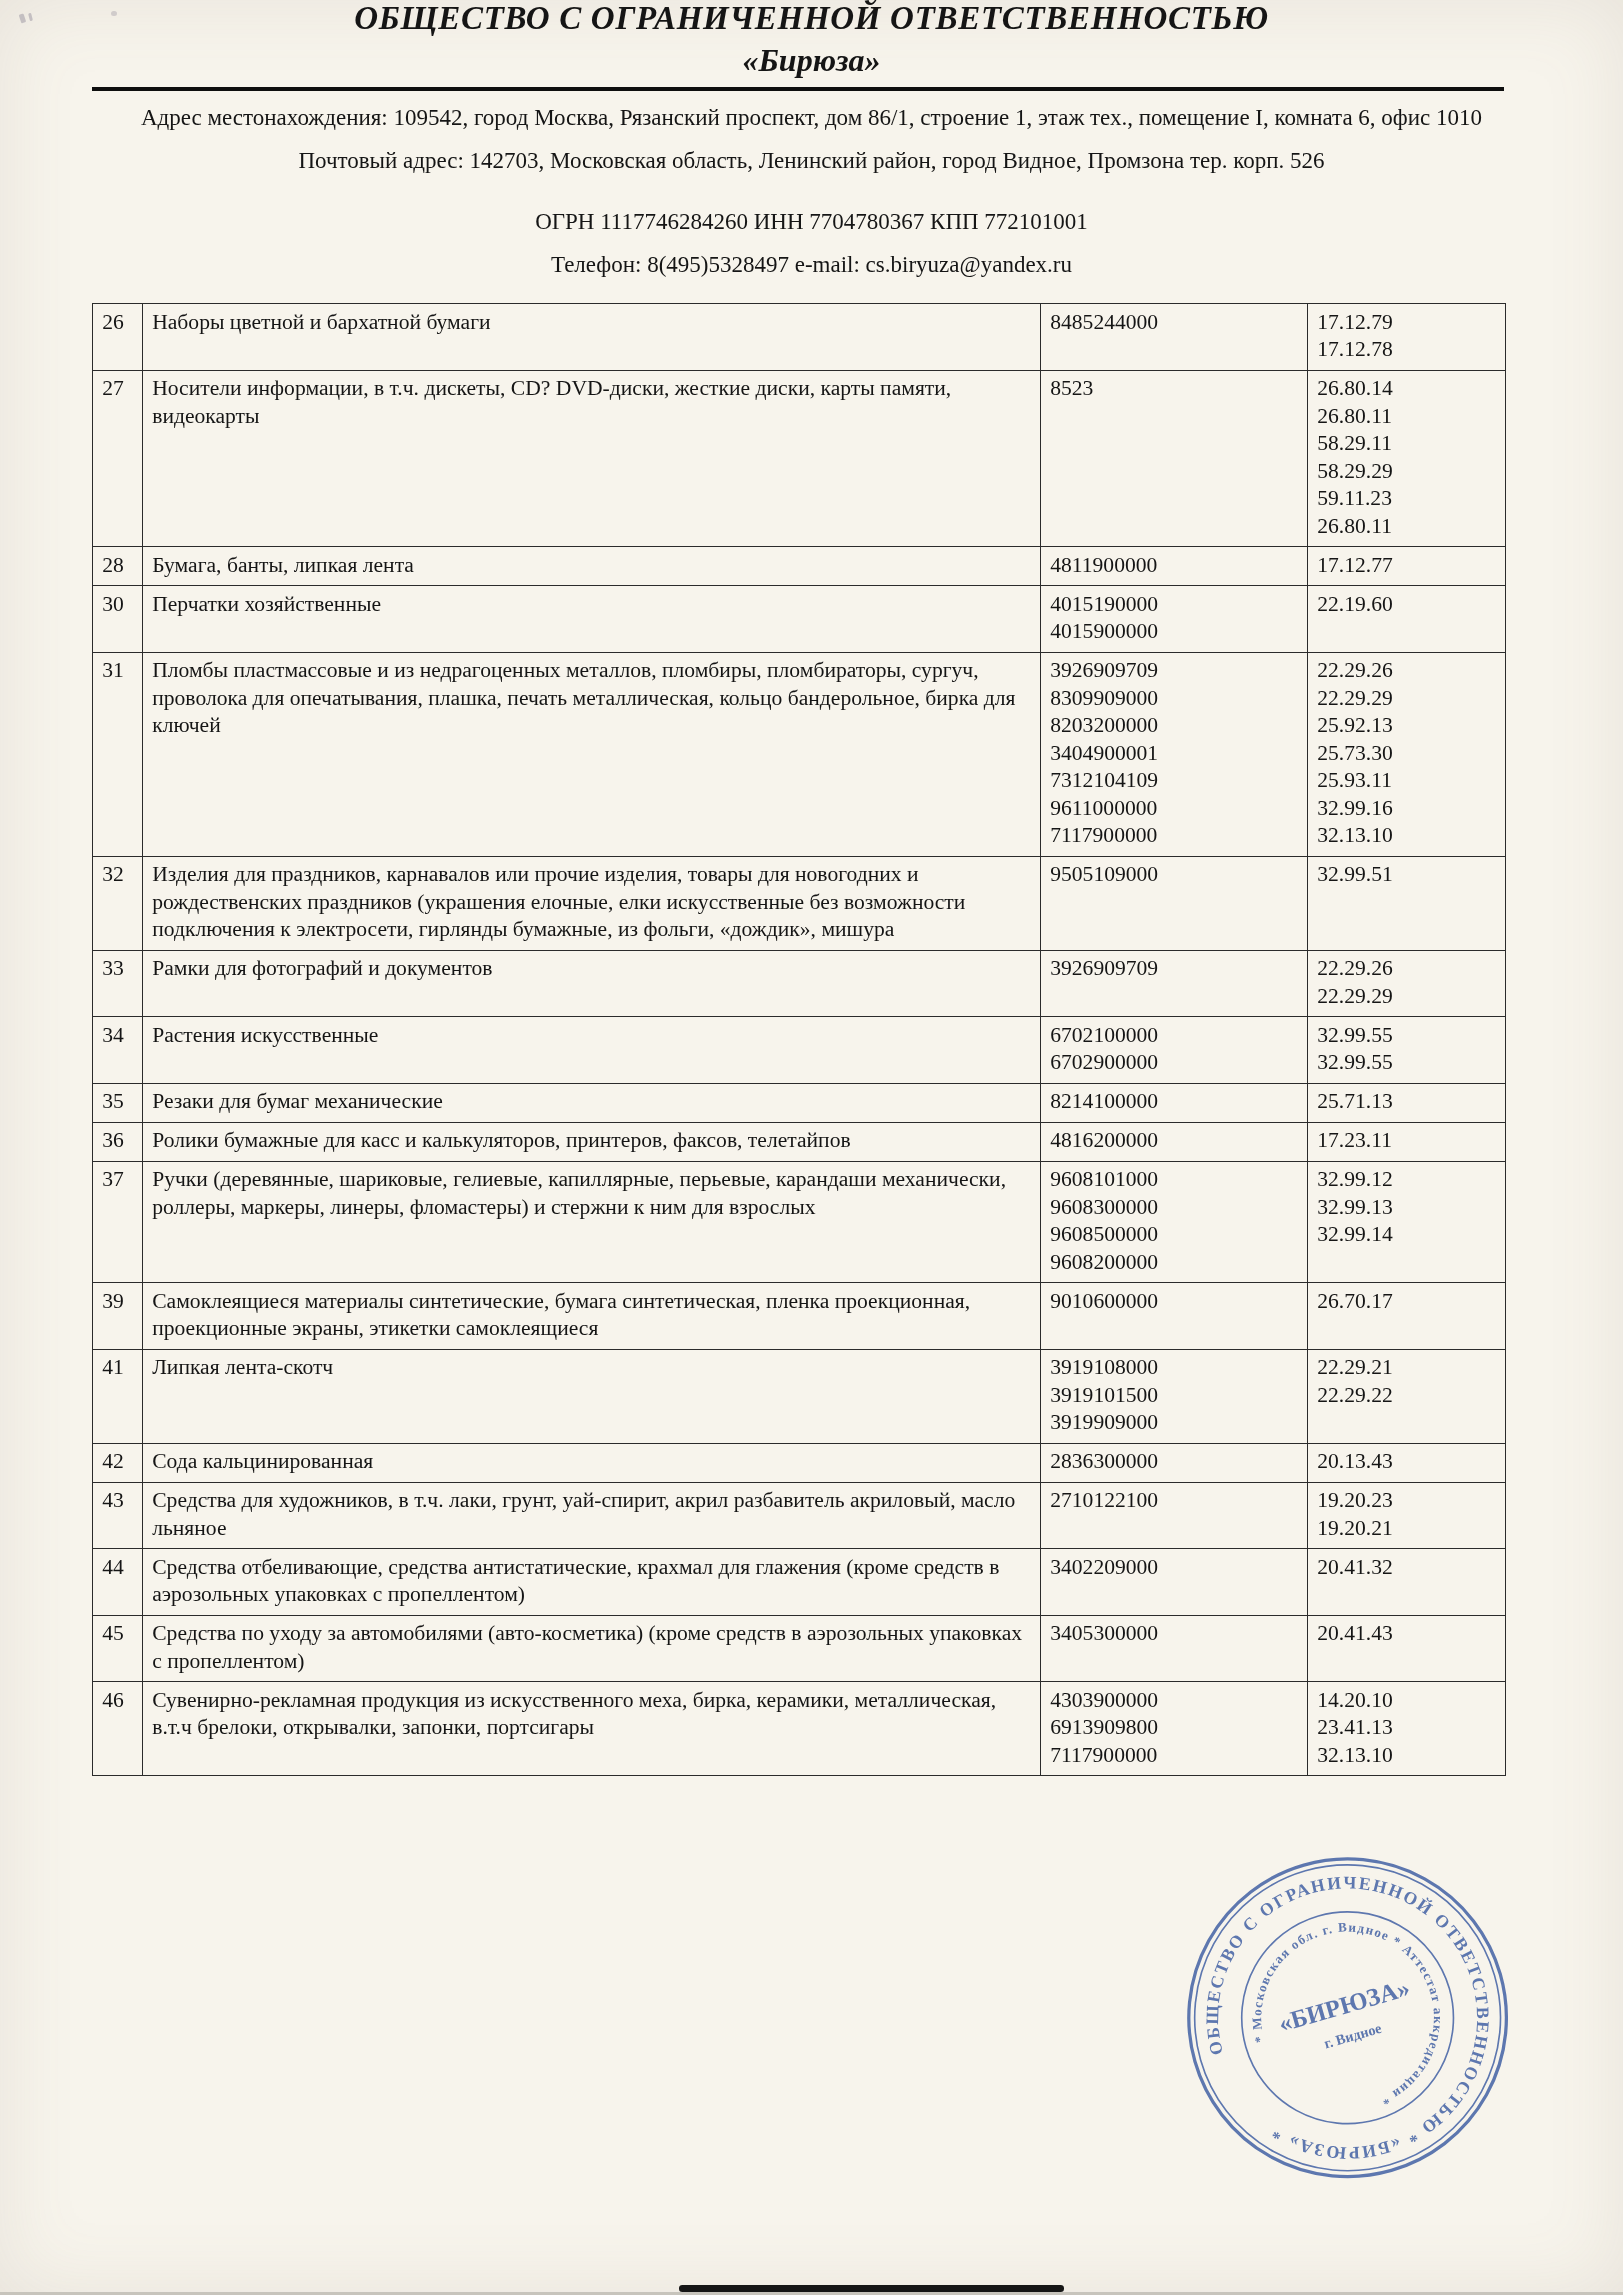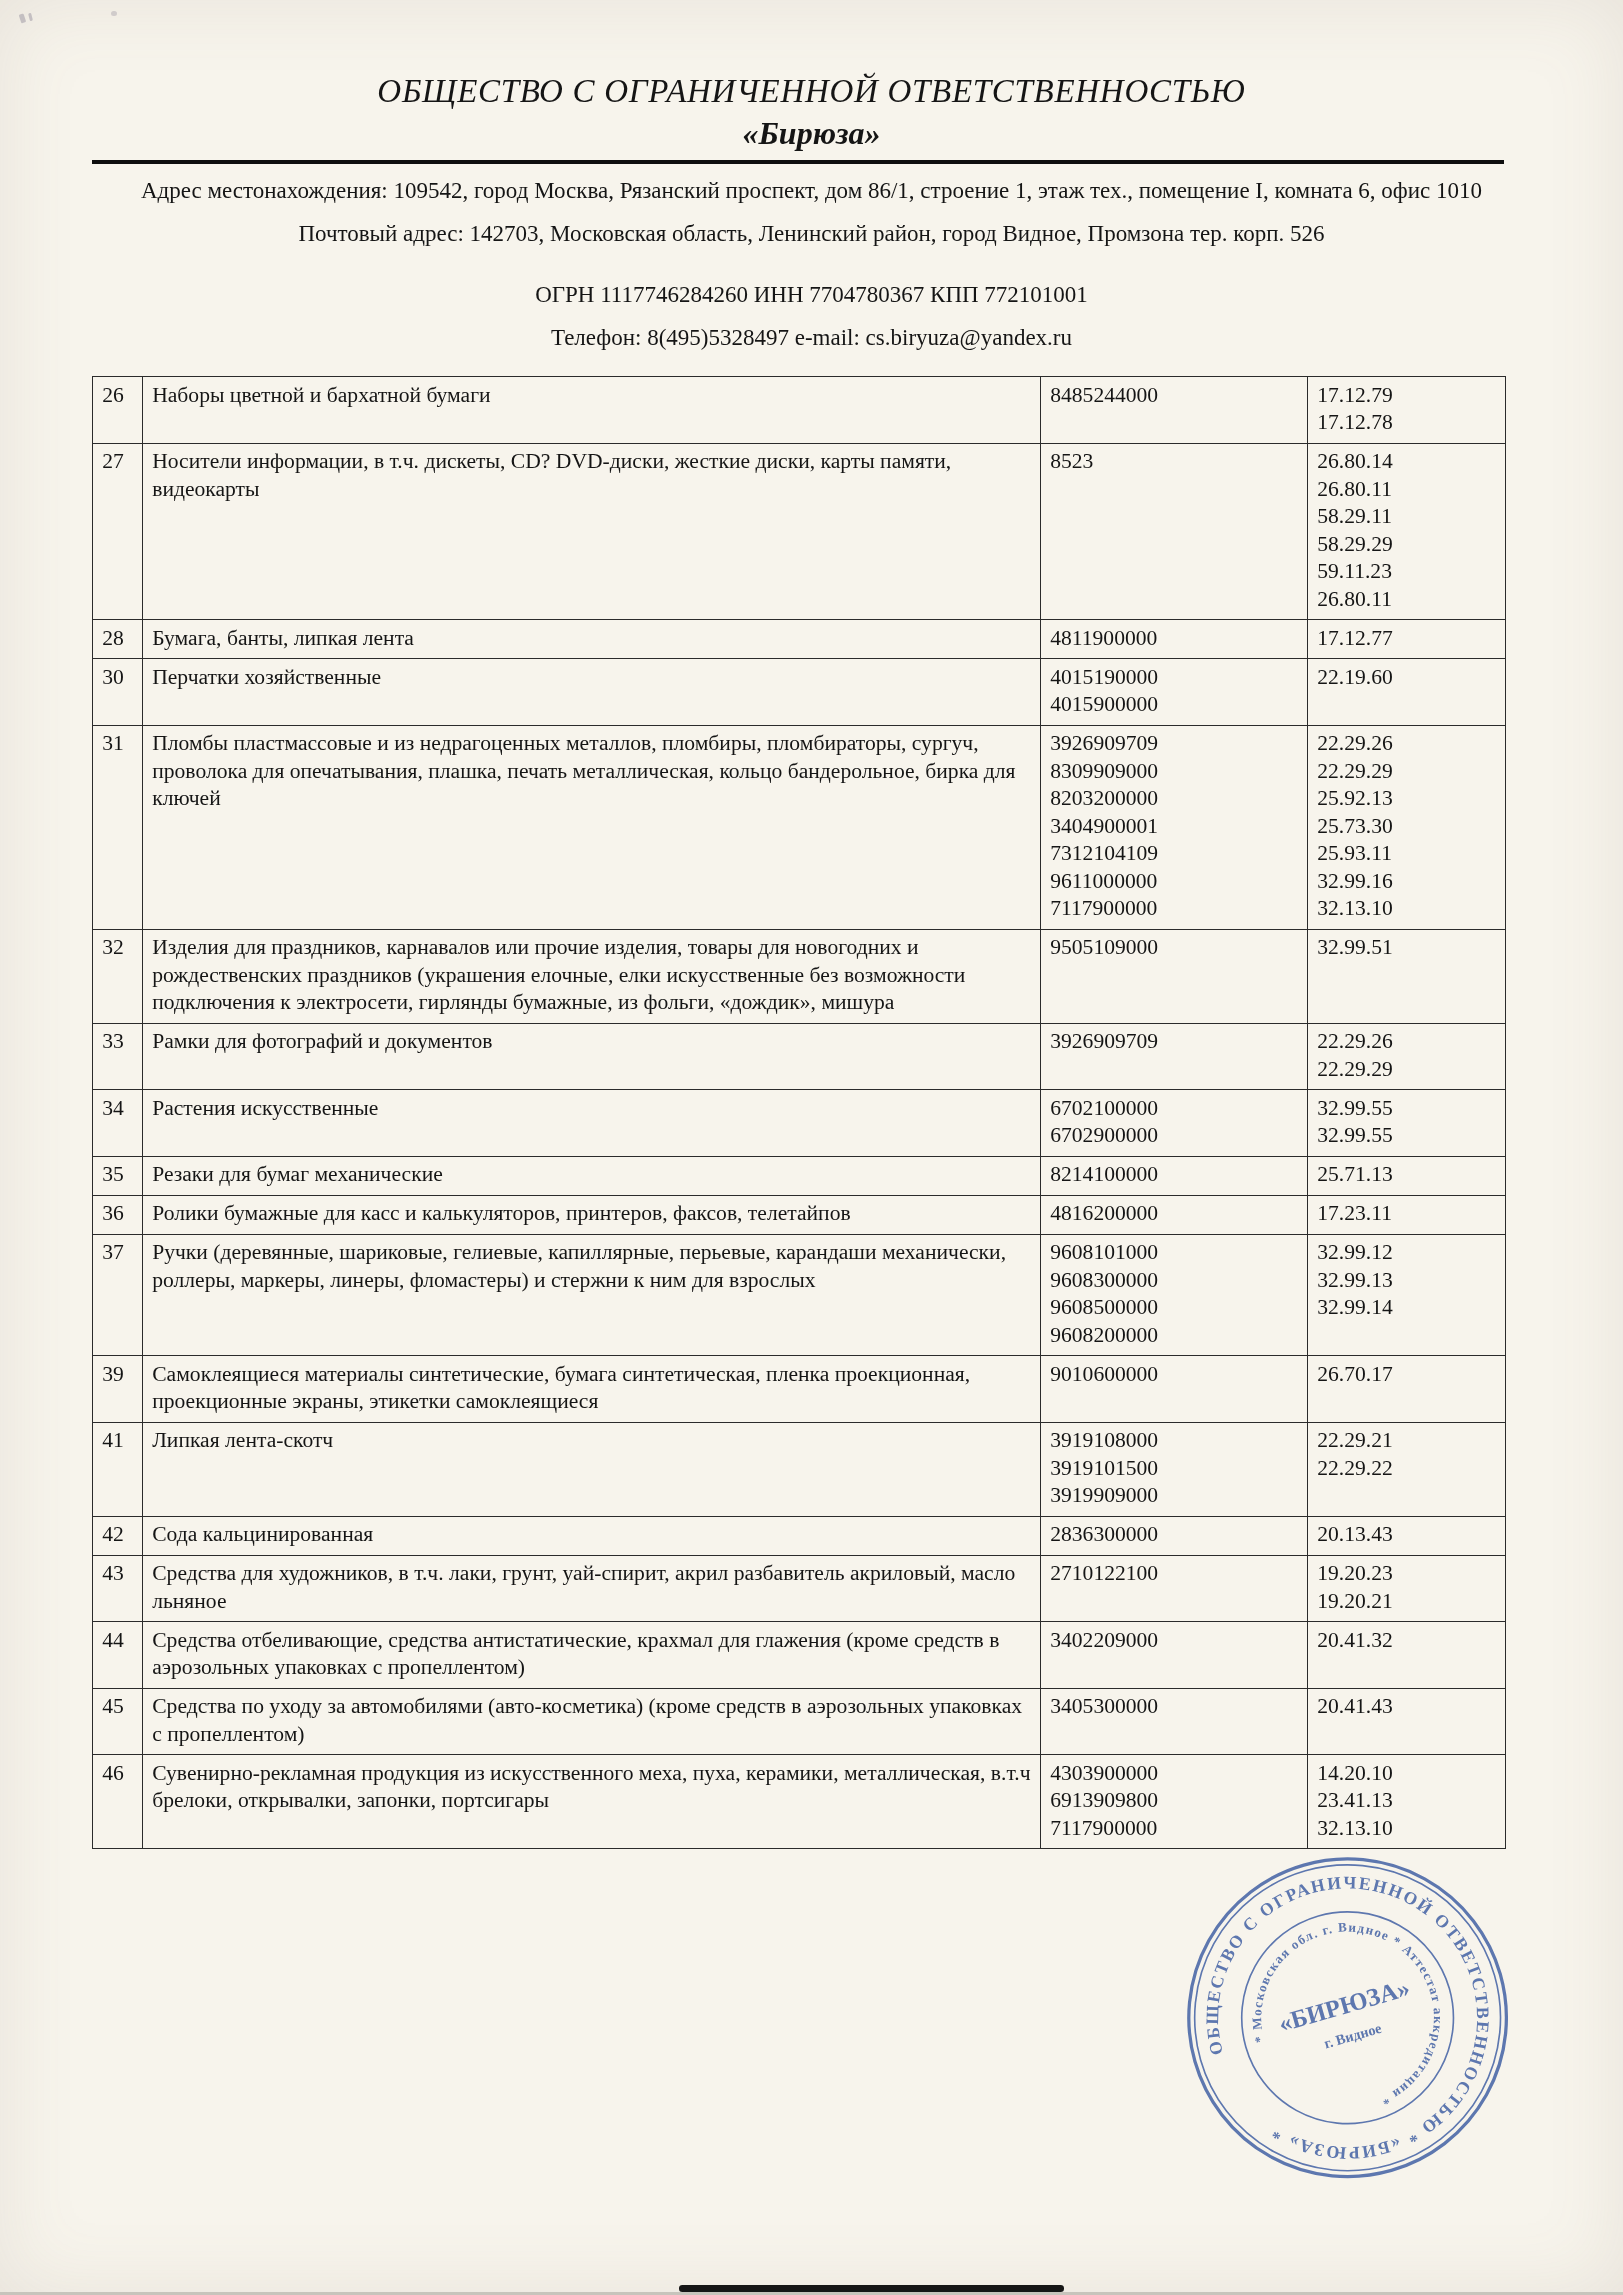--- a/index.html
+++ b/index.html
@@ -12,23 +12,22 @@
     overflow:hidden;
     box-shadow:inset 0 0 79px rgba(120,110,90,.12);
   }
   
   .pen-mark{position:absolute;background:#a09aa6;opacity:.55;border-radius:1.3px;}
   .pen-mark.m1{left:19.6px;top:14.4px;width:4.6px;height:9.2px;transform:rotate(-18deg);}
   .pen-mark.m2{left:29px;top:13px;width:3.3px;height:7.9px;transform:rotate(-14deg);}
   .pen-mark.m3{left:111px;top:10.5px;width:5.9px;height:5.9px;border-radius:50%;opacity:.4;}
 
   .org-type{
-    padding-top:73px;
     text-align:center;
-    font-size:33px;font-weight:normal;font-style:italic;
+    font-size:33px;font-weight:bold;font-style:italic;
     letter-spacing:0.7px;
   }
   .org-name{
     margin-top:5.2px;text-align:center;
     font-size:32px;font-weight:bold;font-style:italic;
   }
   .rule{
     width:1412px;margin:7.9px 0 9.2px 92px;
     border-top:4.6px solid #0e0e0e;
   }
@@ -301,21 +300,21 @@
           <td class="desc">Средства по уходу за автомобилями (авто-косметика) (кроме средств в аэрозольных упаковках с пропеллентом)</td>
           <td class="codes">
             <div>3405300000</div>
           </td>
           <td class="okpd">
             <div>20.41.43</div>
           </td>
         </tr>
         <tr>
           <td class="num">46</td>
-          <td class="desc">Сувенирно-рекламная продукция из искусственного меха, пуха, керамики, металлическая, в.т.ч брелоки, открывалки, запонки, портсигары</td>
+          <td class="desc">Сувенирно-рекламная продукция из искусственного меха, бирка, керамики, металлическая, в.т.ч брелоки, открывалки, запонки, портсигары</td>
           <td class="codes">
             <div>4303900000</div>
             <div>6913909800</div>
             <div>7117900000</div>
           </td>
           <td class="okpd">
             <div>14.20.10</div>
             <div>23.41.13</div>
             <div>32.13.10</div>
           </td>

